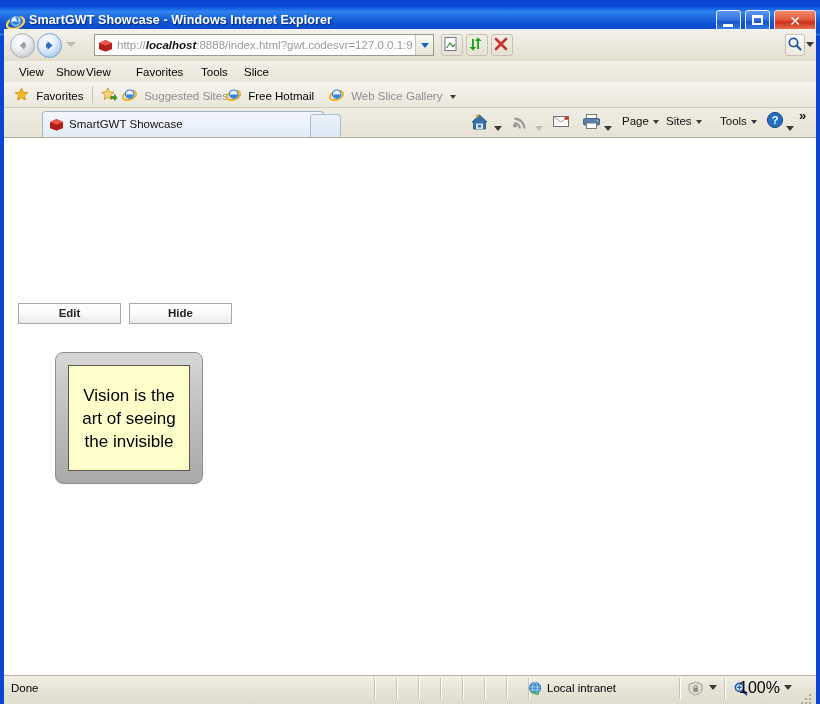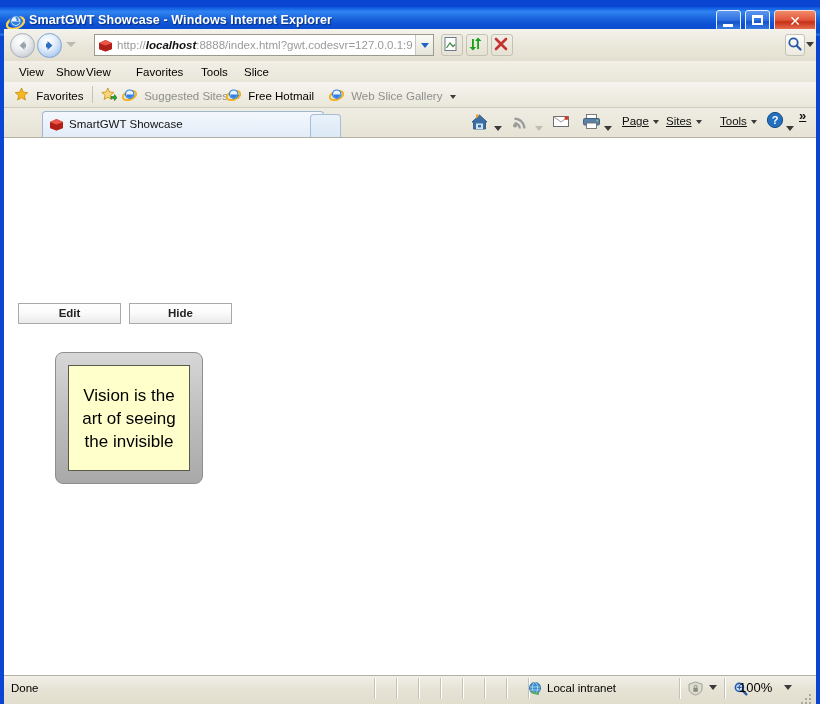--- a/index.html
+++ b/index.html
@@ -209,21 +209,21 @@
   }
   .newtab {
     position: absolute; left: 306px; top: 6px; width: 31px; height: 23px;
     background: linear-gradient(to bottom, #eaf2fb 0%, #dbe8f6 100%);
     border: 1px solid #a8bdd4; border-bottom: none;
     border-radius: 4px 4px 0 0;
     box-sizing: border-box;
   }
   .cmd {
     position: absolute; top: 5px; font-size: 11.5px; color: #111;
-    line-height: 16px; white-space: nowrap; text-decoration: underline;
+    line-height: 16px; white-space: nowrap;
   }
 
   
   .viewport {
     position: absolute; left: 0; top: 108px; width: 812px; height: 538px;
     background: #ffffff;
     border-top: 1px solid #b4b1a4;
     box-sizing: border-box;
     overflow: hidden;
   }
@@ -277,21 +277,21 @@
   }
   .status-div {
     position: absolute; top: 2px; width: 1px; height: 21px; background: #ffffff;
     border-left: 1px solid #c6c3b5;
   }
   .zone-label {
     position: absolute; left: 543px; top: 5px; font-size: 11.5px; color: #000;
     line-height: 14px; white-space: nowrap;
   }
   .zoom-label {
-    position: absolute; left: 735px; top: 5px; font-size: 13px; color: #000;
+    position: absolute; left: 735px; top: 5px; font-size: 16px; color: #000;
     line-height: 14px;
   }
   .grip {
     position: absolute; right: 3px; bottom: 2px; width: 12px; height: 12px;
   }
   .grip i {
     position: absolute; width: 2px; height: 2px; background: #a9a69a;
   }
 </style>
 </head>

